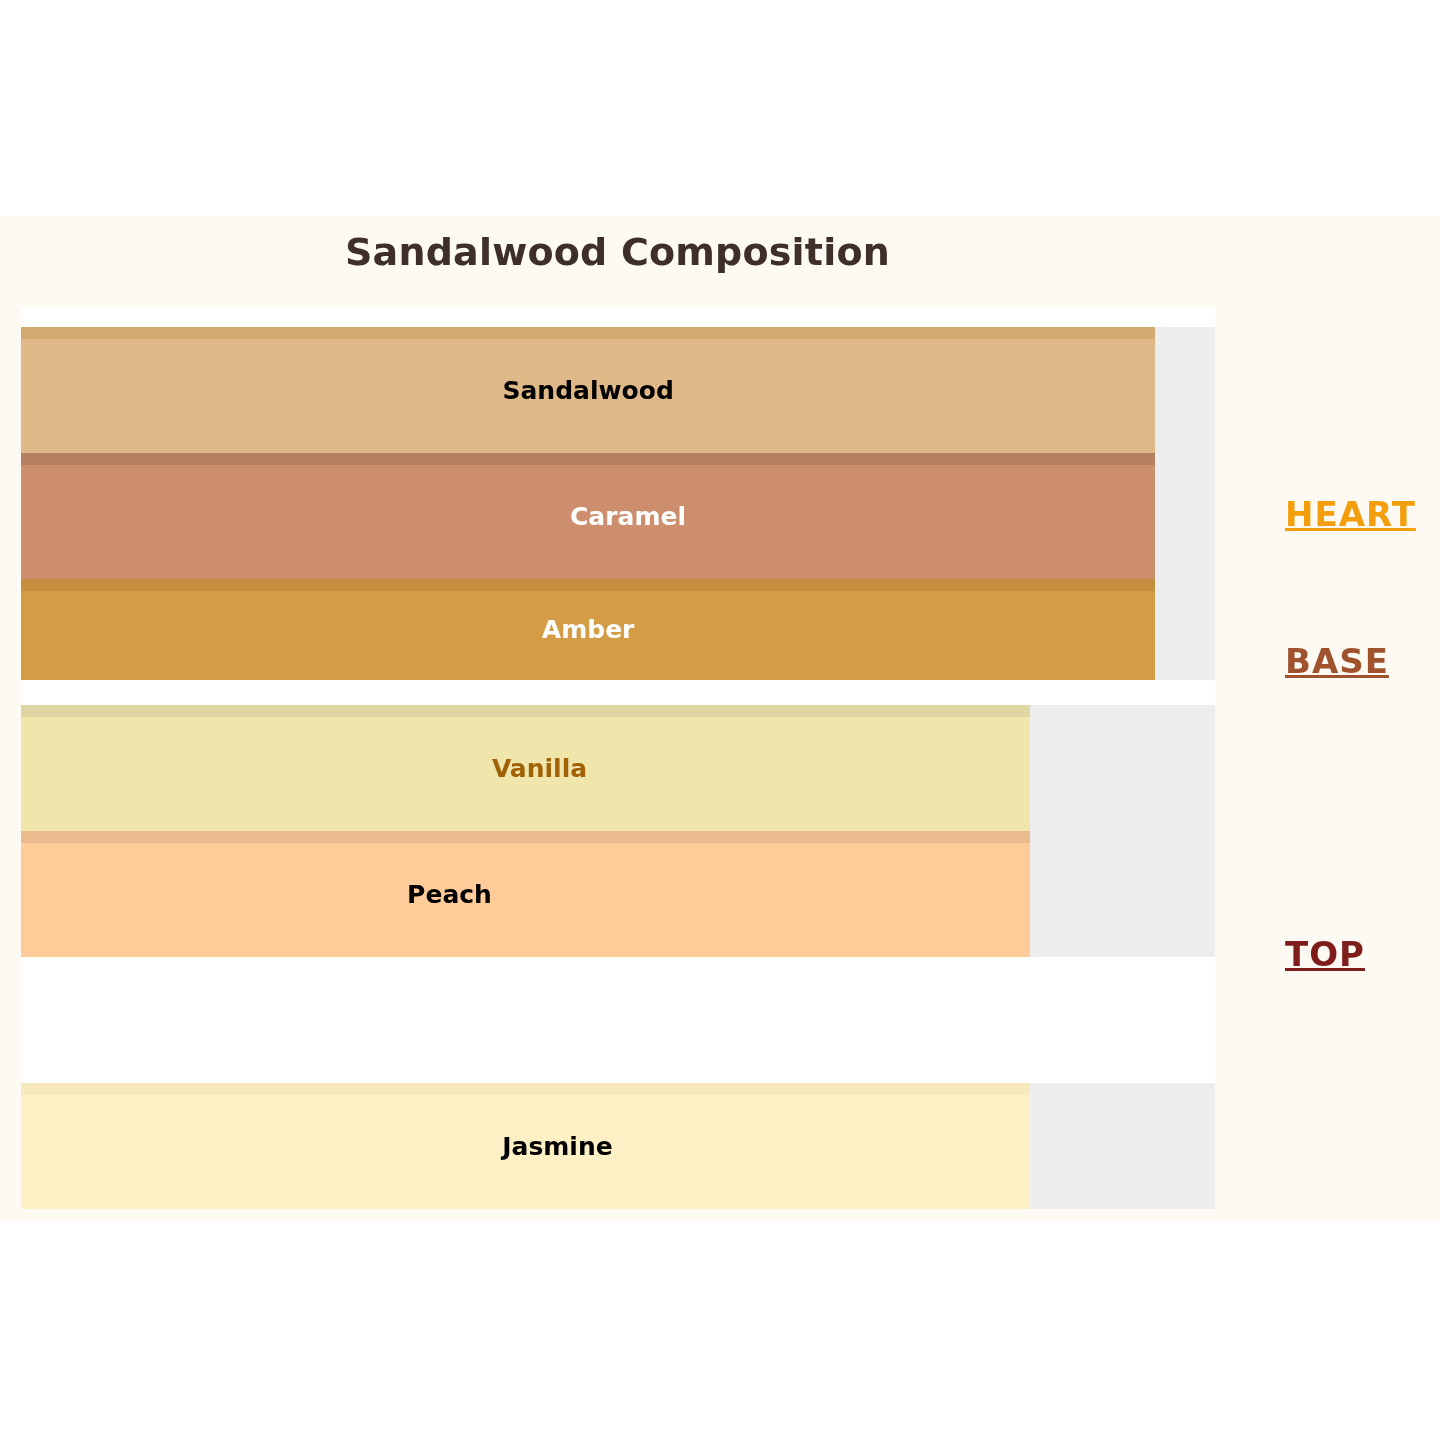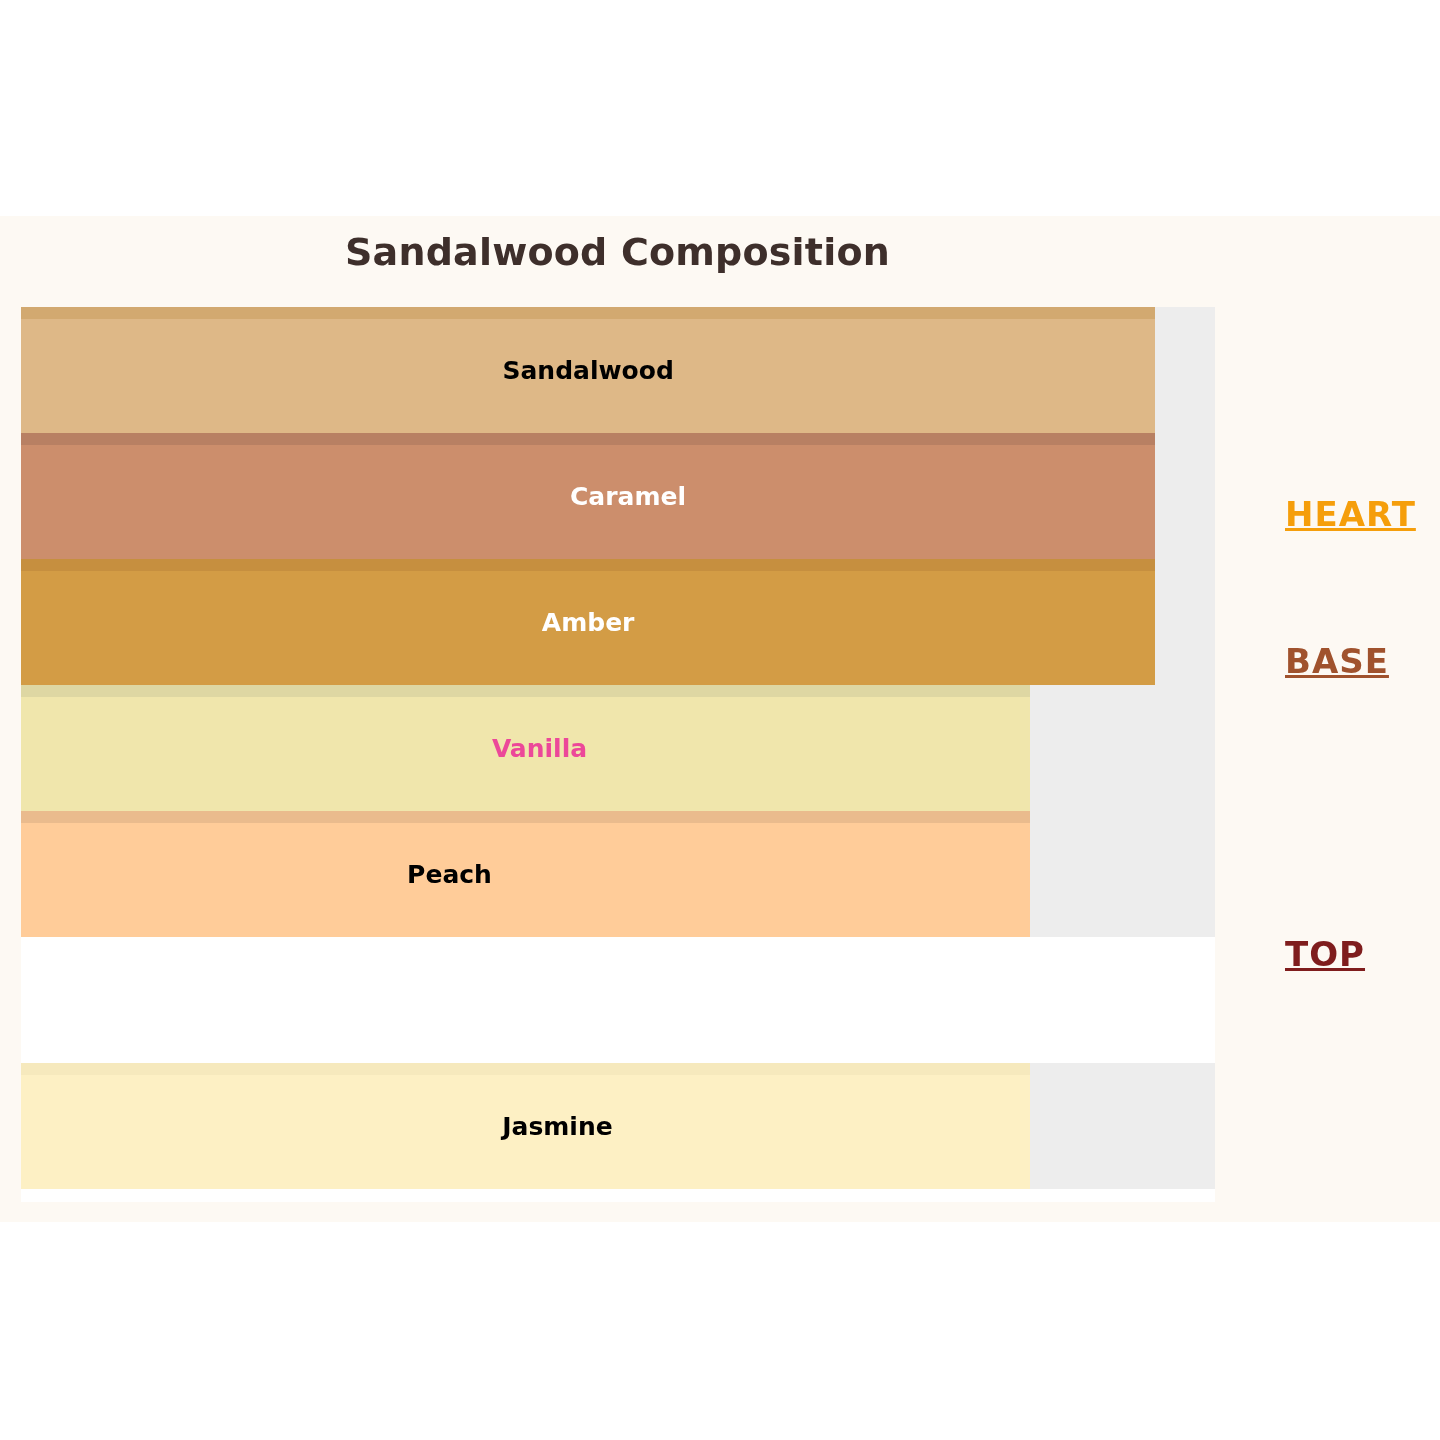--- a/index.html
+++ b/index.html
@@ -28,20 +28,21 @@
   #plot-area {
     position: absolute;
     left: 21px; top: 91px;
     width: 1194px; height: 895px;
     background: #ffffff;
   }
   .bar-row {
     position: absolute;
     left: 0;
     width: 100%;
+    margin-top: 20px;
   }
   .bar-track {
     position: absolute;
     left: 0; top: 0;
     height: 100%;
     background: #ededed;
   }
   .bar-cap {
     position: absolute;
     left: 0; top: 0;
@@ -86,31 +87,31 @@
         <div class="bar-cap" style="width: 1134.3px; background: rgb(210, 169, 112);"></div>
         <div class="bar-body" style="width: 1134.3px; background: rgb(222, 184, 135);"></div>
         <div class="bar-label" style="width: 1134.3px; color: rgb(0, 0, 0);">Sandalwood</div>
       </div>
       <div class="bar-row" style="top: 126px; height: 126px;">
         <div class="bar-track" style="width: 1194px; background: rgb(237, 237, 237);"></div>
         <div class="bar-cap" style="width: 1134.3px; background: rgb(184, 128, 99);"></div>
         <div class="bar-body" style="width: 1134.3px; background: rgb(204, 142, 108);"></div>
         <div class="bar-label" style="width: 1214px; color: rgb(255, 255, 255);">Caramel</div>
       </div>
-      <div class="bar-row" style="top: 252px; height: 126px;">
+      <div class="bar-row" style="top: 252px; height: 101px;">
         <div class="bar-track" style="width: 1194px; background: rgb(237, 237, 237);"></div>
         <div class="bar-cap" style="width: 1134.3px; background: rgb(198, 143, 63);"></div>
         <div class="bar-body" style="width: 1134.3px; background: rgb(211, 156, 69);"></div>
         <div class="bar-label" style="width: 1134.3px; color: rgb(255, 255, 255);">Amber</div>
       </div>
       <div class="bar-row" style="top: 378px; height: 126px;">
         <div class="bar-track" style="width: 1194px; background: rgb(237, 237, 237);"></div>
         <div class="bar-cap" style="width: 1008.93px; background: rgb(222, 215, 163);"></div>
         <div class="bar-body" style="width: 1008.93px; background: rgb(240, 230, 172);"></div>
-        <div class="bar-label" style="width: 1037px; color: #ec4899;">Vanilla</div>
+        <div class="bar-label" style="width: 1037px; color: #a16207;">Vanilla</div>
       </div>
       <div class="bar-row" style="top: 504px; height: 126px;">
         <div class="bar-track" style="width: 1194px; background: rgb(237, 237, 237);"></div>
         <div class="bar-cap" style="width: 1008.93px; background: rgb(234, 187, 141);"></div>
         <div class="bar-body" style="width: 1008.93px; background: rgb(255, 204, 153);"></div>
         <div class="bar-label" style="width: 857px; color: rgb(0, 0, 0);">Peach</div>
       </div>
       <div class="bar-row" style="top: 756px; height: 126px;">
         <div class="bar-track" style="width: 1194px; background: rgb(237, 237, 237);"></div>
         <div class="bar-cap" style="width: 1008.93px; background: rgb(246, 233, 189);"></div>

